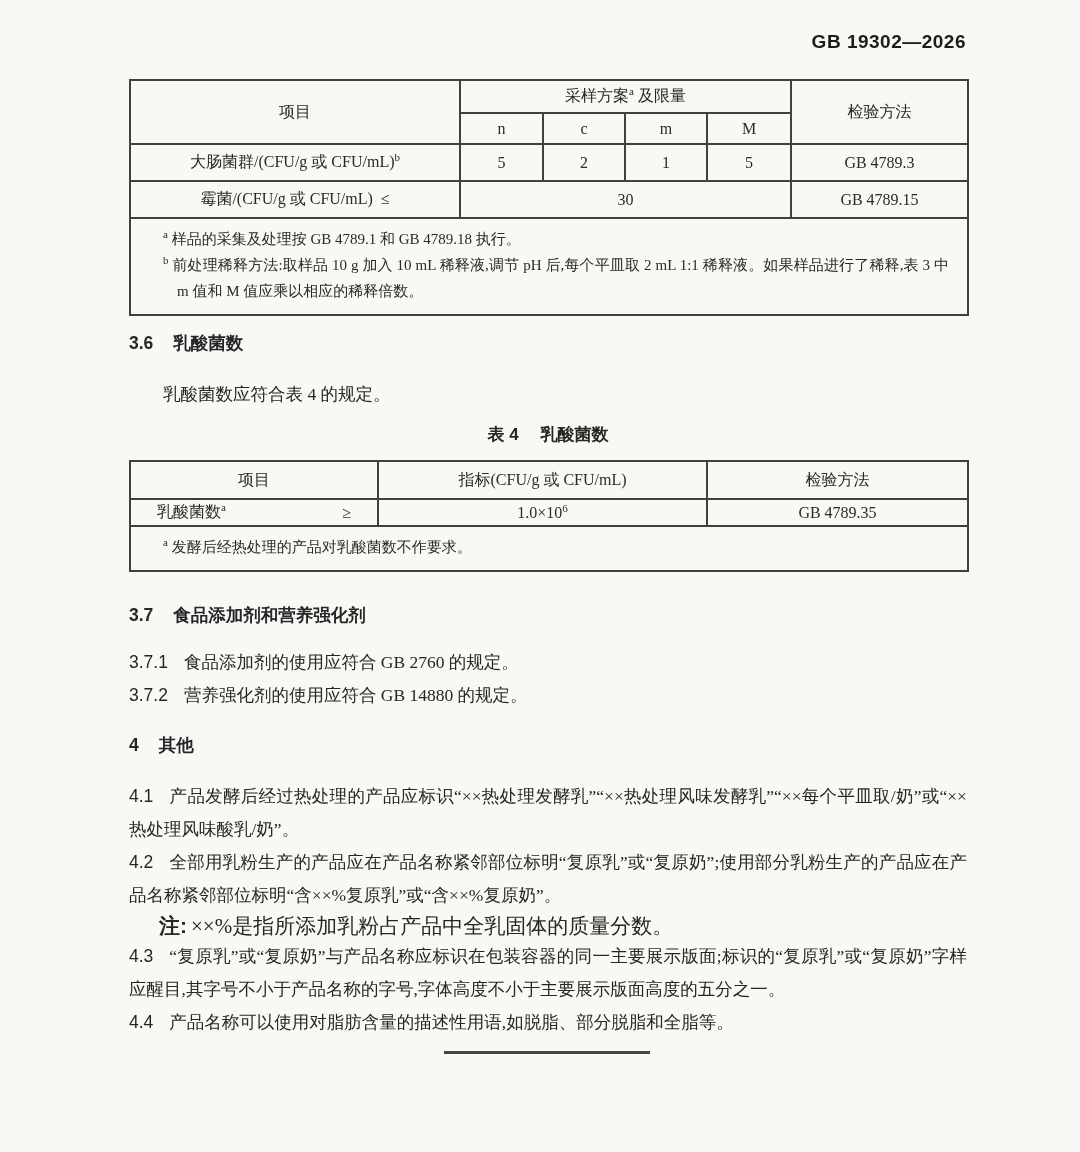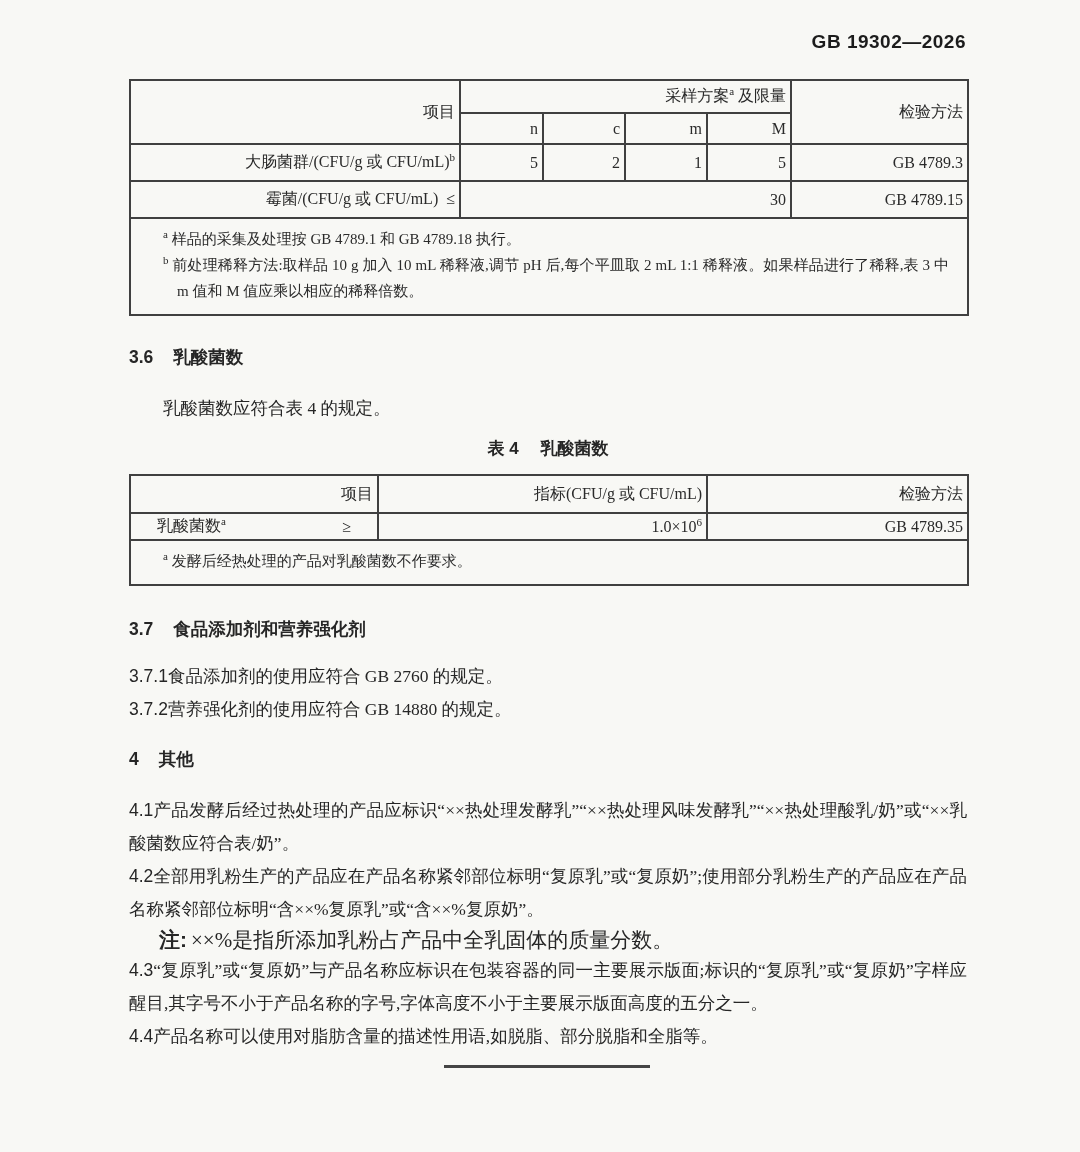--- a/index.html
+++ b/index.html
@@ -37,21 +37,21 @@
   table.std {
     border-collapse:collapse;
     width:838px;
     table-layout:fixed;
   }
   #table3 { margin-top:25px; }
   #table4 { margin-top:14px; }
   .std th, .std td {
     border:2px solid #404040;
     font-weight:normal;
-    text-align:right;
+    text-align:center;
     vertical-align:middle;
     font-size:16px;
     color:#2a2a2a;
     padding:2px 4px;
   }
   .r-h1 { height:33px; }
   .r-h2 { height:31px; }
   .r-d  { height:37px; }
   .r-d4 { height:26px; }
   .t4-h { height:38px; }
@@ -69,33 +69,34 @@
   .cell-split { display:flex; justify-content:space-between; align-items:center; padding:0 22px; }
   .sym { font-size:16px; }
 
   .sec-head {
     font-family:"Liberation Sans","DejaVu Sans",sans-serif;
     font-weight:bold;
     font-size:17.5px;
     line-height:26px;
     margin:0;
   }
-  .h36 { margin-top:28px; }
+  .h36 { margin-top:14px; }
   .h37 { margin-top:30px; }
   .h4  { margin-top:20px; }
   .sec-head .pnum { margin-right:20px; }
 
   .para {
     margin:0;
     font-size:17.5px;
     line-height:33px;
     text-align:justify;
   }
   .pnum {
     font-family:"Liberation Sans","DejaVu Sans",sans-serif;
+    margin-right:16px;
   }
   .p36 { margin-top:22px; text-indent:34px; }
   .p371 { margin-top:18px; }
   .p41 { margin-top:22px; }
   .note-line {
     margin:0 0 0 30px;
     font-size:21px;
     line-height:27px;
   }
   .note-label {
@@ -198,21 +199,21 @@
       </tr>
     </tbody>
       </table>
 
     <h3 class="sec-head h37"><span class="pnum">3.7</span><span>食品添加剂和营养强化剂</span></h3>
     <p class="para p371"><span class="pnum">3.7.1</span><span>食品添加剂的使用应符合 GB 2760 的规定。</span></p>
     <p class="para"><span class="pnum">3.7.2</span><span>营养强化剂的使用应符合 GB 14880 的规定。</span></p>
 
     <h3 class="sec-head h4"><span class="pnum">4</span><span>其他</span></h3>
 
-    <p class="para p41"><span class="pnum">4.1</span><span>产品发酵后经过热处理的产品应标识“××热处理发酵乳”“××热处理风味发酵乳”“××热处理酸乳/奶”或“××乳酸菌数应符合表/奶”。</span></p>
+    <p class="para p41"><span class="pnum">4.1</span><span>产品发酵后经过热处理的产品应标识“××热处理发酵乳”“××热处理风味发酵乳”“××每个平皿取/奶”或“××热处理风味酸乳/奶”。</span></p>
     <p class="para"><span class="pnum">4.2</span><span>全部用乳粉生产的产品应在产品名称紧邻部位标明“复原乳”或“复原奶”;使用部分乳粉生产的产品应在产品名称紧邻部位标明“含××%复原乳”或“含××%复原奶”。</span></p>
     <p class="note-line"><span class="note-label">注:</span><span>××%是指所添加乳粉占产品中全乳固体的质量分数。</span></p>
     <p class="para"><span class="pnum">4.3</span><span>“复原乳”或“复原奶”与产品名称应标识在包装容器的同一主要展示版面;标识的“复原乳”或“复原奶”字样应醒目,其字号不小于产品名称的字号,字体高度不小于主要展示版面高度的五分之一。</span></p>
     <p class="para"><span class="pnum">4.4</span><span>产品名称可以使用对脂肪含量的描述性用语,如脱脂、部分脱脂和全脂等。</span></p>
 
     <div class="end-rule"></div>
 
   </div>
 </div>
 

